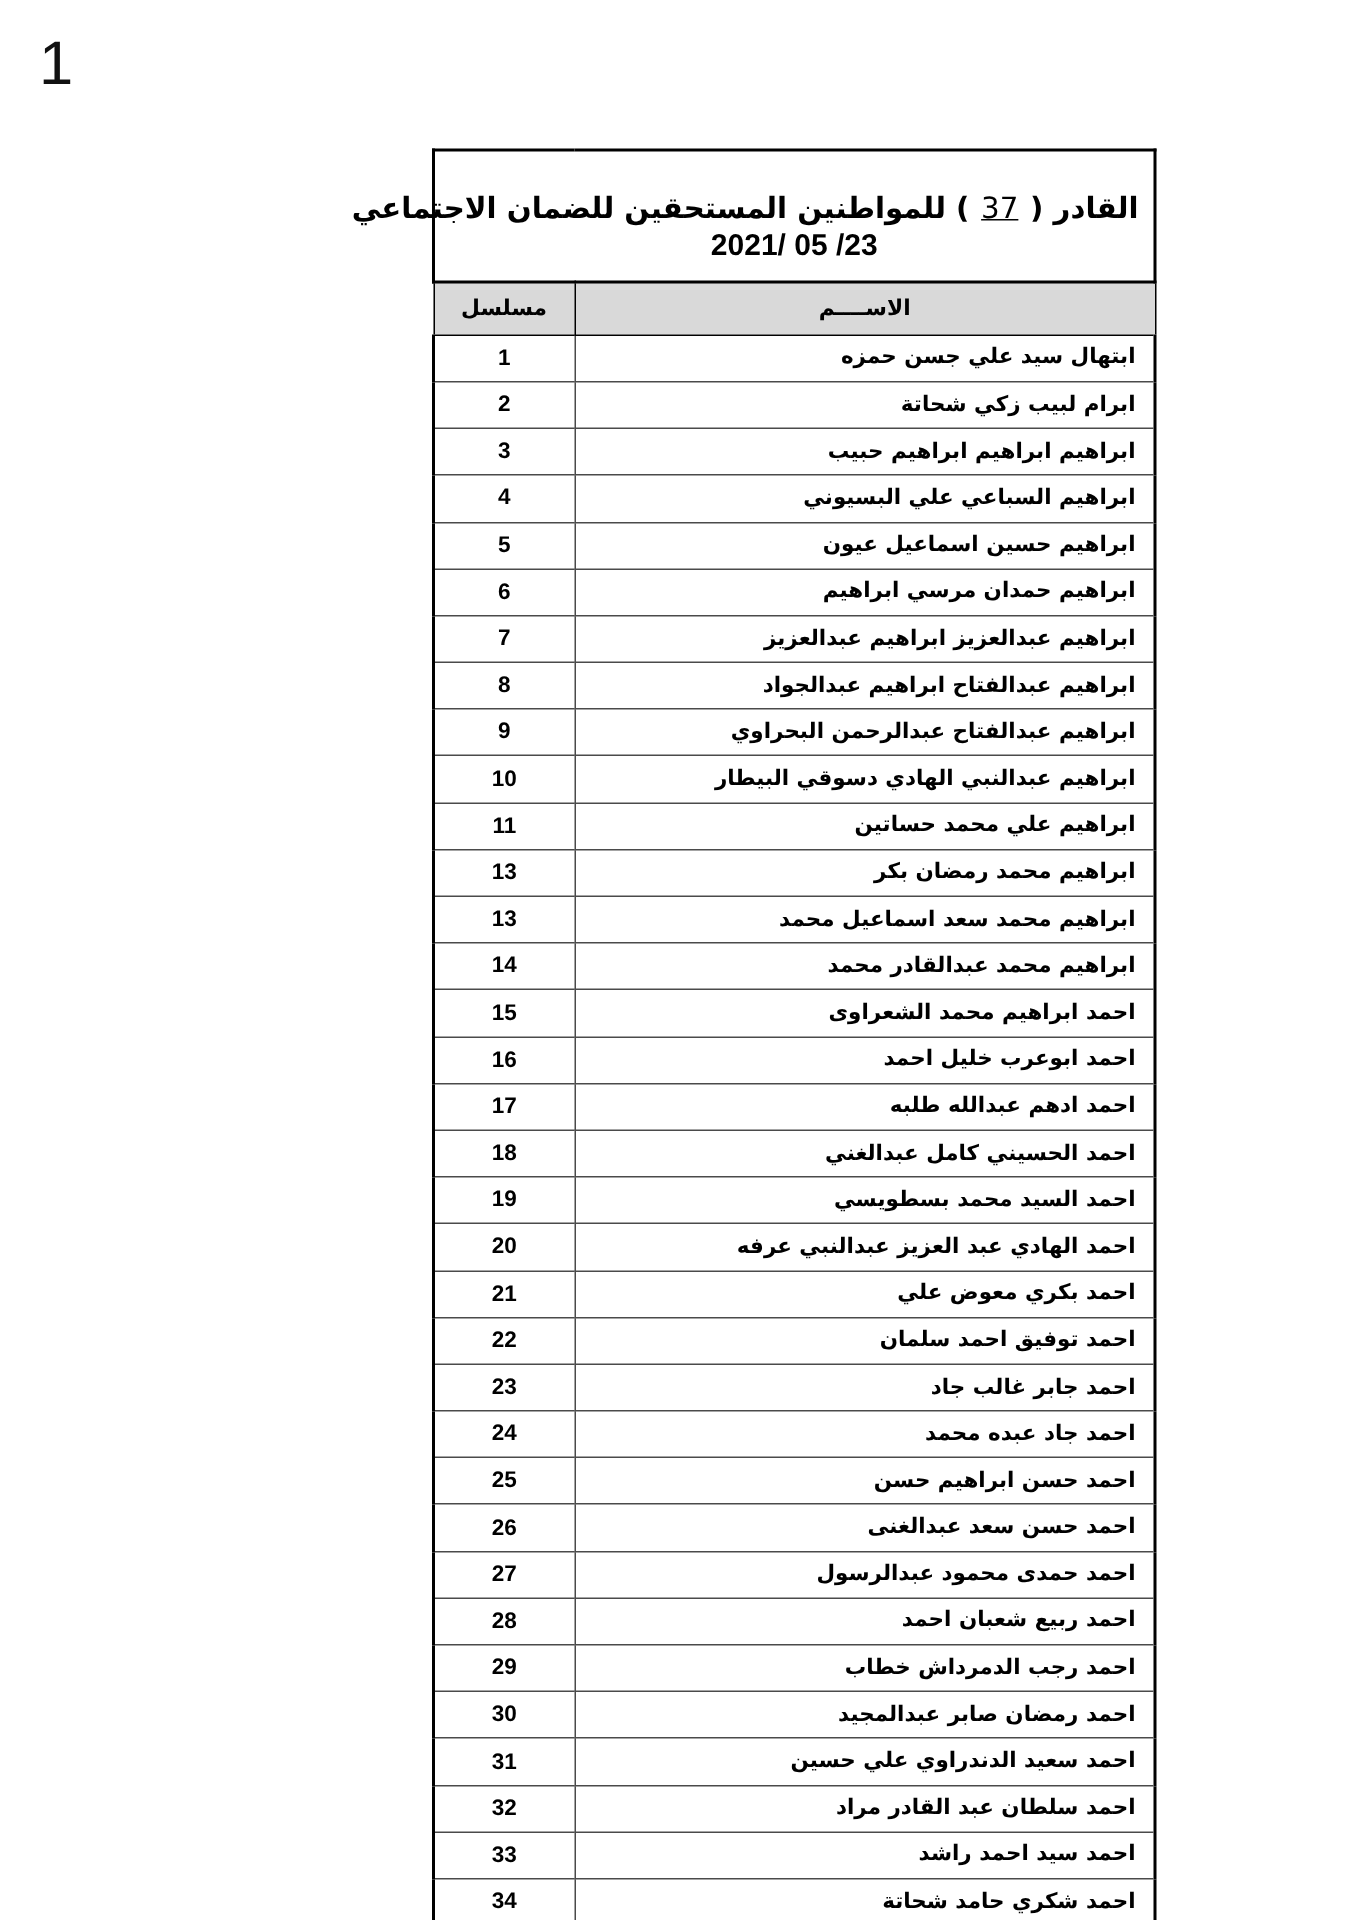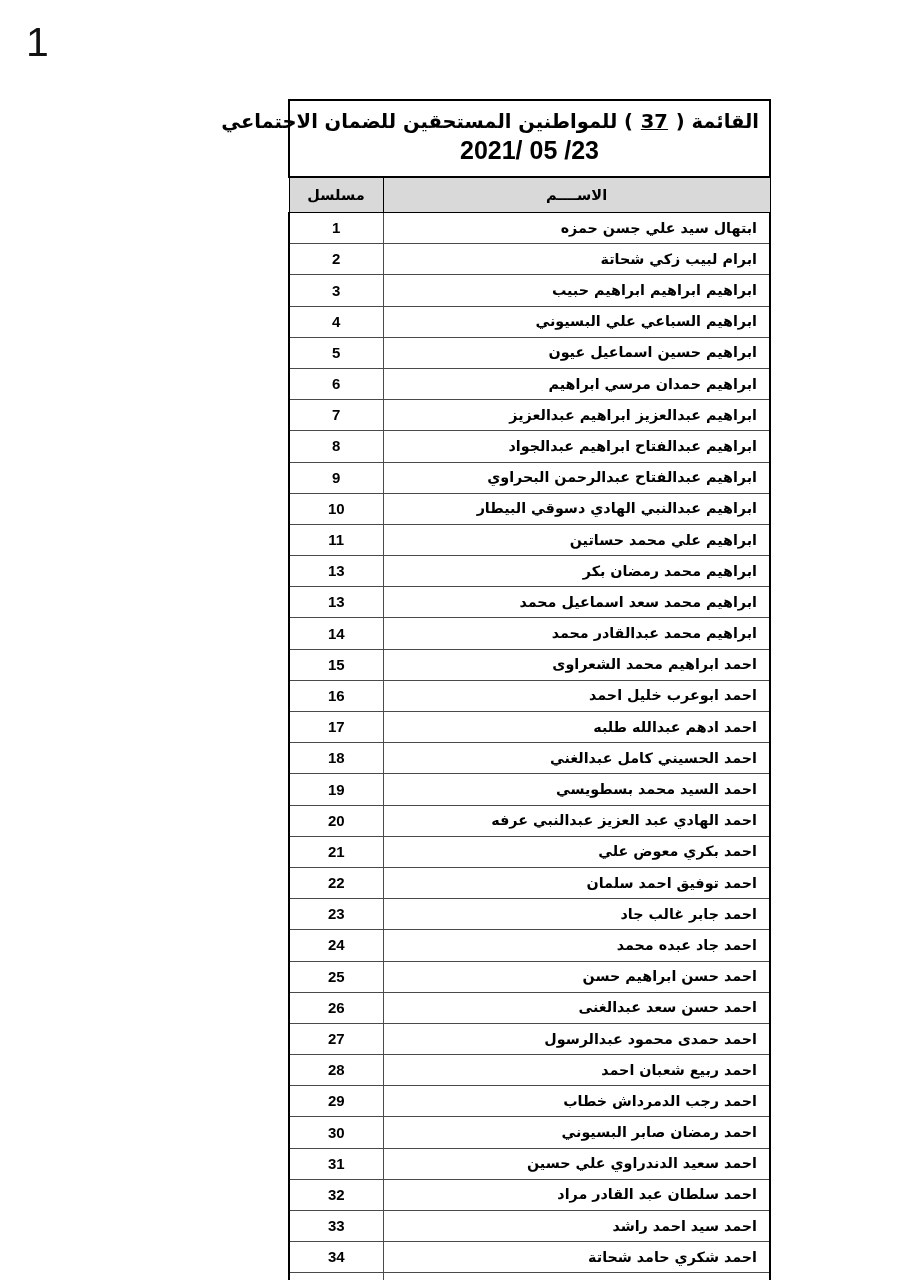--- a/index.html
+++ b/index.html
@@ -54,28 +54,29 @@
   .title-line-1 {
     font-size: 19.5px;
     font-weight: bold;
     color: #000000;
     line-height: 1.22;
     white-space: nowrap;
     letter-spacing: 0;
   }
   .title-count {
     text-decoration: underline;
-    font-weight: bold;
+    font-weight: normal;
     direction: ltr;
     display: inline-block;
     padding: 0 1px;
+    margin-top: 17px;
   }
   .title-line-2 {
     font-family: "Liberation Sans", "DejaVu Sans", sans-serif;
-    font-size: 25px;
+    font-size: 20px;
     font-weight: bold;
     color: #000000;
     line-height: 1.25;
     direction: ltr;
     margin-top: 1px;
   }
 
   
   .head-cell {
     background: #d9d9d9;
@@ -132,21 +133,21 @@
 <div class="page-number">1</div>
 
 <table class="doc-table">
   <colgroup>
     <col class="col-name">
     <col class="col-serial">
   </colgroup>
   <thead>
     <tr>
       <th class="title-cell" colspan="2">
-        <div class="title-line-1"><span>القائمة ( </span><span class="title-count">37</span><span> ) للمواطنين المستحقين للضمان الاجتماعي</span></div>
+        <div class="title-line-1"><span>القادر ( </span><span class="title-count">37</span><span> ) للمواطنين المستحقين للضمان الاجتماعي</span></div>
         <div class="title-line-2">2021/ 05 /23</div>
       </th>
     </tr>
     <tr>
       <th class="head-cell">الاســــم</th>
       <th class="head-cell">مسلسل</th>
     </tr>
   </thead>
   <tbody>
       <tr>
@@ -259,21 +260,21 @@
       </tr>
       <tr>
         <td class="name-cell">احمد ربيع شعبان احمد</td>
         <td class="serial-cell">28</td>
       </tr>
       <tr>
         <td class="name-cell">احمد رجب الدمرداش خطاب</td>
         <td class="serial-cell">29</td>
       </tr>
       <tr>
-        <td class="name-cell">احمد رمضان صابر البسيوني</td>
+        <td class="name-cell">احمد رمضان صابر عبدالمجيد</td>
         <td class="serial-cell">30</td>
       </tr>
       <tr>
         <td class="name-cell">احمد سعيد الدندراوي علي حسين</td>
         <td class="serial-cell">31</td>
       </tr>
       <tr>
         <td class="name-cell">احمد سلطان عبد القادر مراد</td>
         <td class="serial-cell">32</td>
       </tr>

